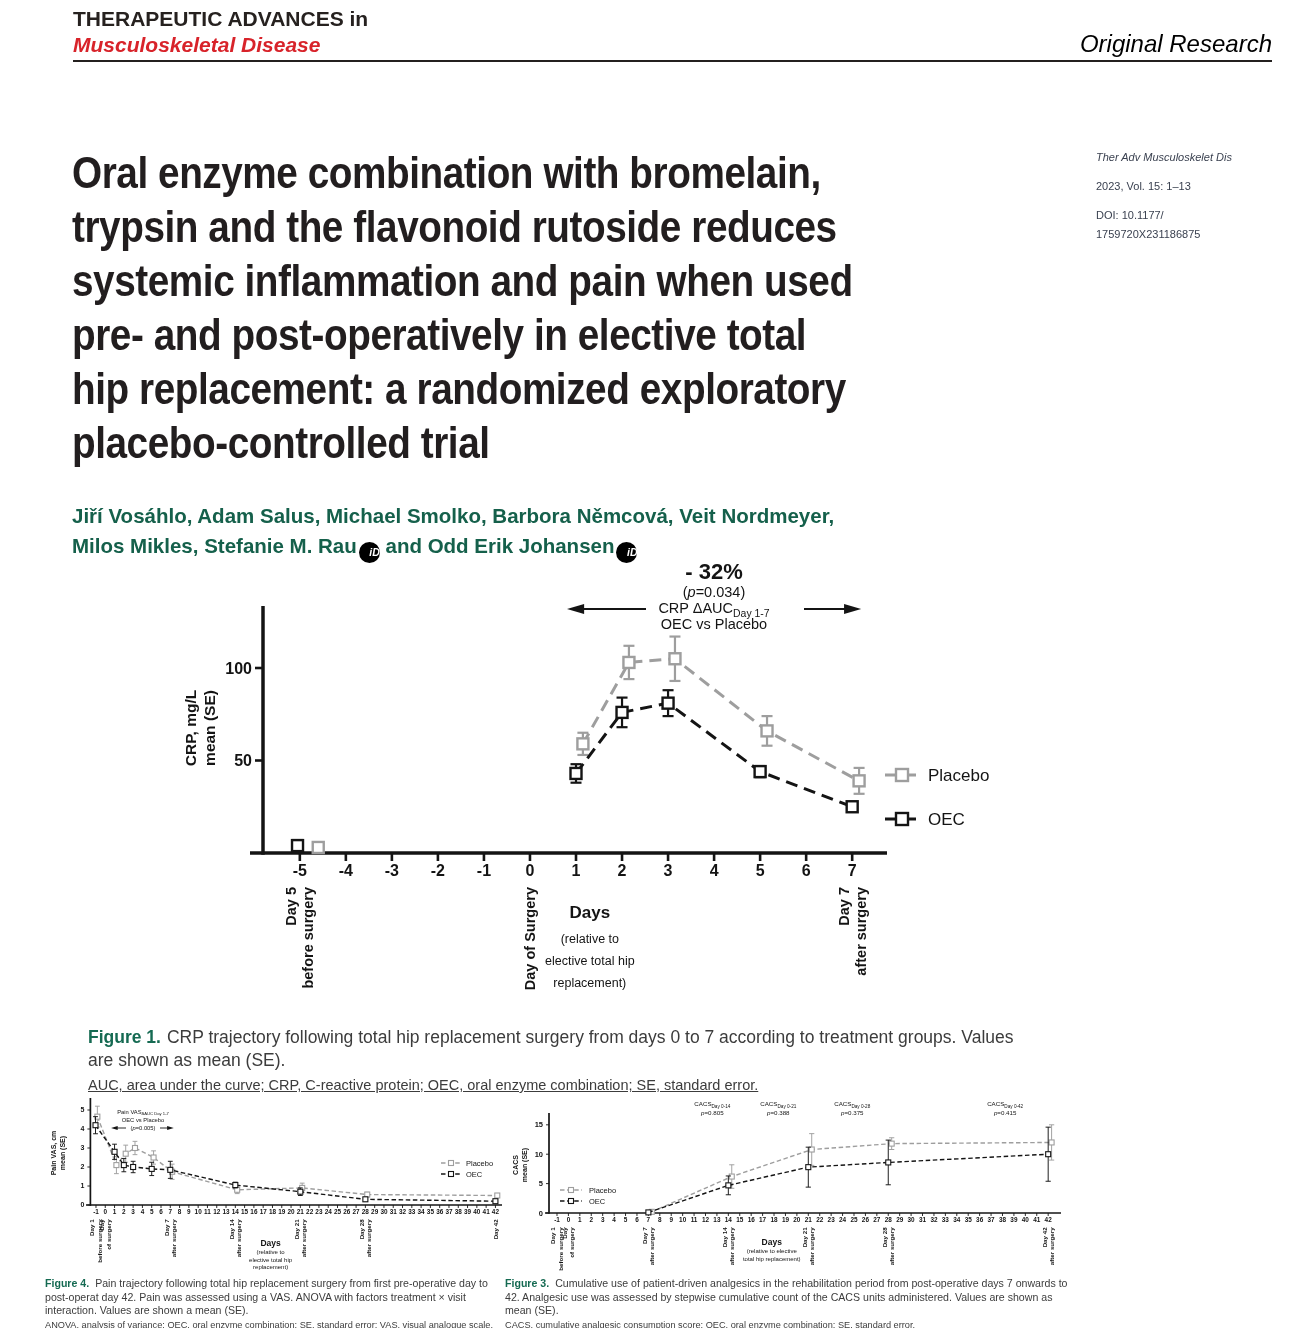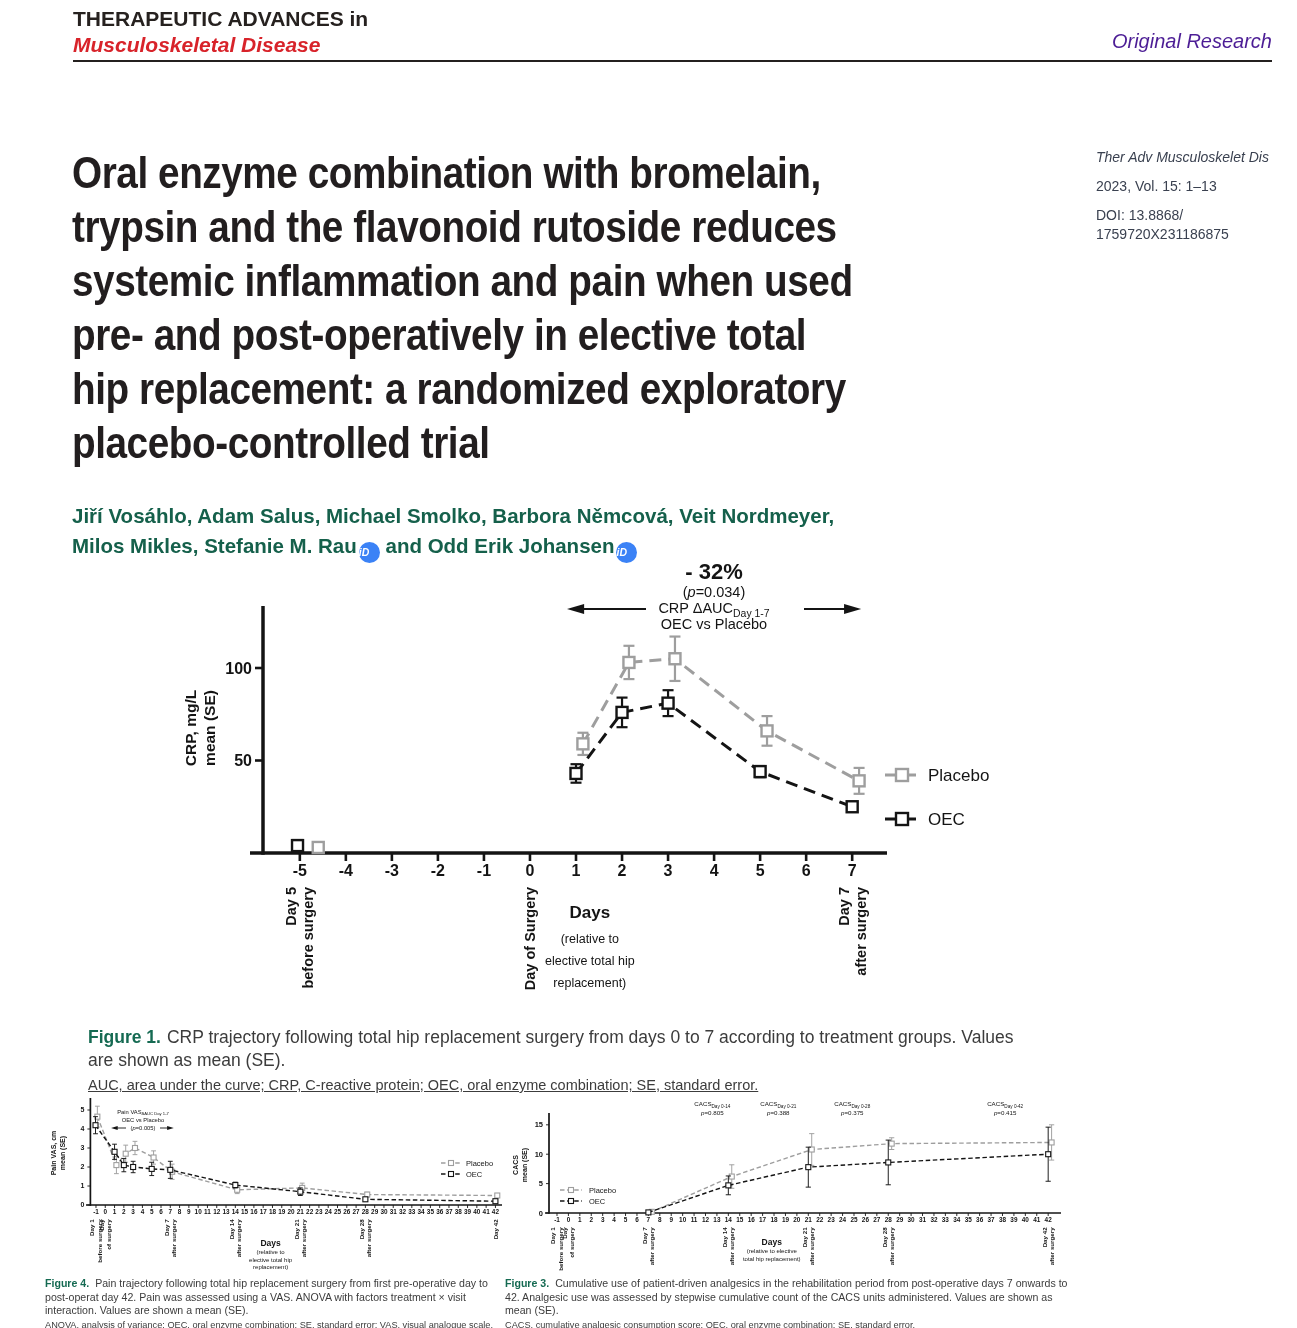--- a/index.html
+++ b/index.html
@@ -2,33 +2,33 @@
 <html><head>
 <meta charset="utf-8">
 <style>
   html,body{margin:0;padding:0;background:#fff;}
   #page{position:relative;width:1297px;height:1328px;background:#ffffff;
         font-family:"Liberation Sans",sans-serif;overflow:hidden;color:#222;}
   .journal{position:absolute;left:73px;top:6px;font-size:21px;font-weight:bold;
            color:#26211f;line-height:26px;}
   .journal .j2{color:#d8232a;font-style:italic;}
   .rule{position:absolute;left:73px;top:60px;width:1199px;height:2px;background:#24201f;}
-  .orig{position:absolute;right:25px;top:30px;font-size:20px;font-style:italic;color:#4c1d95;}
+  .orig{position:absolute;right:25px;top:30px;font-size:24px;font-style:italic;color:#000000;}
   .title{position:absolute;left:72px;top:146px;width:1100px;font-size:45px;line-height:54px;
          font-weight:bold;color:#221e1f;letter-spacing:-0.5px;margin:0;
          transform:scaleX(0.86);transform-origin:left top;}
   .title span{display:block;}
-  .meta{position:absolute;left:1096px;top:148px;width:192px;font-size:14px;
+  .meta{position:absolute;left:1096px;top:148px;width:192px;font-size:11px;
         line-height:19px;color:#3a4150;}
   .meta .m{margin-bottom:10px;}
   .meta .it{font-style:italic;}
   .authors{position:absolute;left:72px;top:501px;font-size:20.5px;font-weight:bold;
            color:#15604b;line-height:30px;}
-  .orcid{display:inline-block;width:21px;height:21px;border-radius:50%;background:#3b82f6;
-         color:#fff;font-size:10.5px;font-weight:bold;font-style:italic;text-align:left;
+  .orcid{display:inline-block;width:21px;height:21px;border-radius:50%;background:#000000;
+         color:#fff;font-size:10.5px;font-weight:bold;font-style:italic;text-align:right;
          line-height:21px;vertical-align:-3px;margin-left:2px;}
   figure.chart{position:absolute;margin:0;padding:0;}
   #fig1{left:180px;top:553px;width:830px;height:470px;}
   #fig2{left:45px;top:1093px;width:458px;height:183px;}
   #fig3{left:505px;top:1093px;width:565px;height:183px;}
   svg{font-family:"Liberation Sans",sans-serif;display:block;}
   .cap{position:absolute;color:#3c3c3c;}
   .cap p{margin:0;}
   .cap .figlabel{color:#156a52;font-weight:bold;margin-right:6px;}
   #cap1{left:88px;top:1026px;width:955px;font-size:17.5px;line-height:23px;}
@@ -55,21 +55,21 @@
     <span>systemic inflammation and pain when used</span>
     <span>pre- and post-operatively in elective total</span>
     <span>hip replacement: a randomized exploratory</span>
     <span>placebo-controlled trial</span>
   </h1>
 
   <aside class="meta">
     <div class="m it">Ther Adv Musculoskelet Dis</div>
     <div class="m">2023, Vol. 15: 1–13</div>
     <div class="m">
-      <div>DOI: 13.8868/</div>
+      <div>DOI: 10.1177/</div>
       <div>1759720X231186875</div>
     </div>
   </aside>
 
   <div class="authors">
     <div>Jiří Vosáhlo, Adam Salus, Michael Smolko, Barbora Němcová, Veit Nordmeyer,</div>
     <div>
       <span>Milos Mikles, Stefanie M. Rau</span><span class="orcid">iD</span><span> and Odd Erik Johansen</span><span class="orcid">iD</span>
     </div>
   </div>

